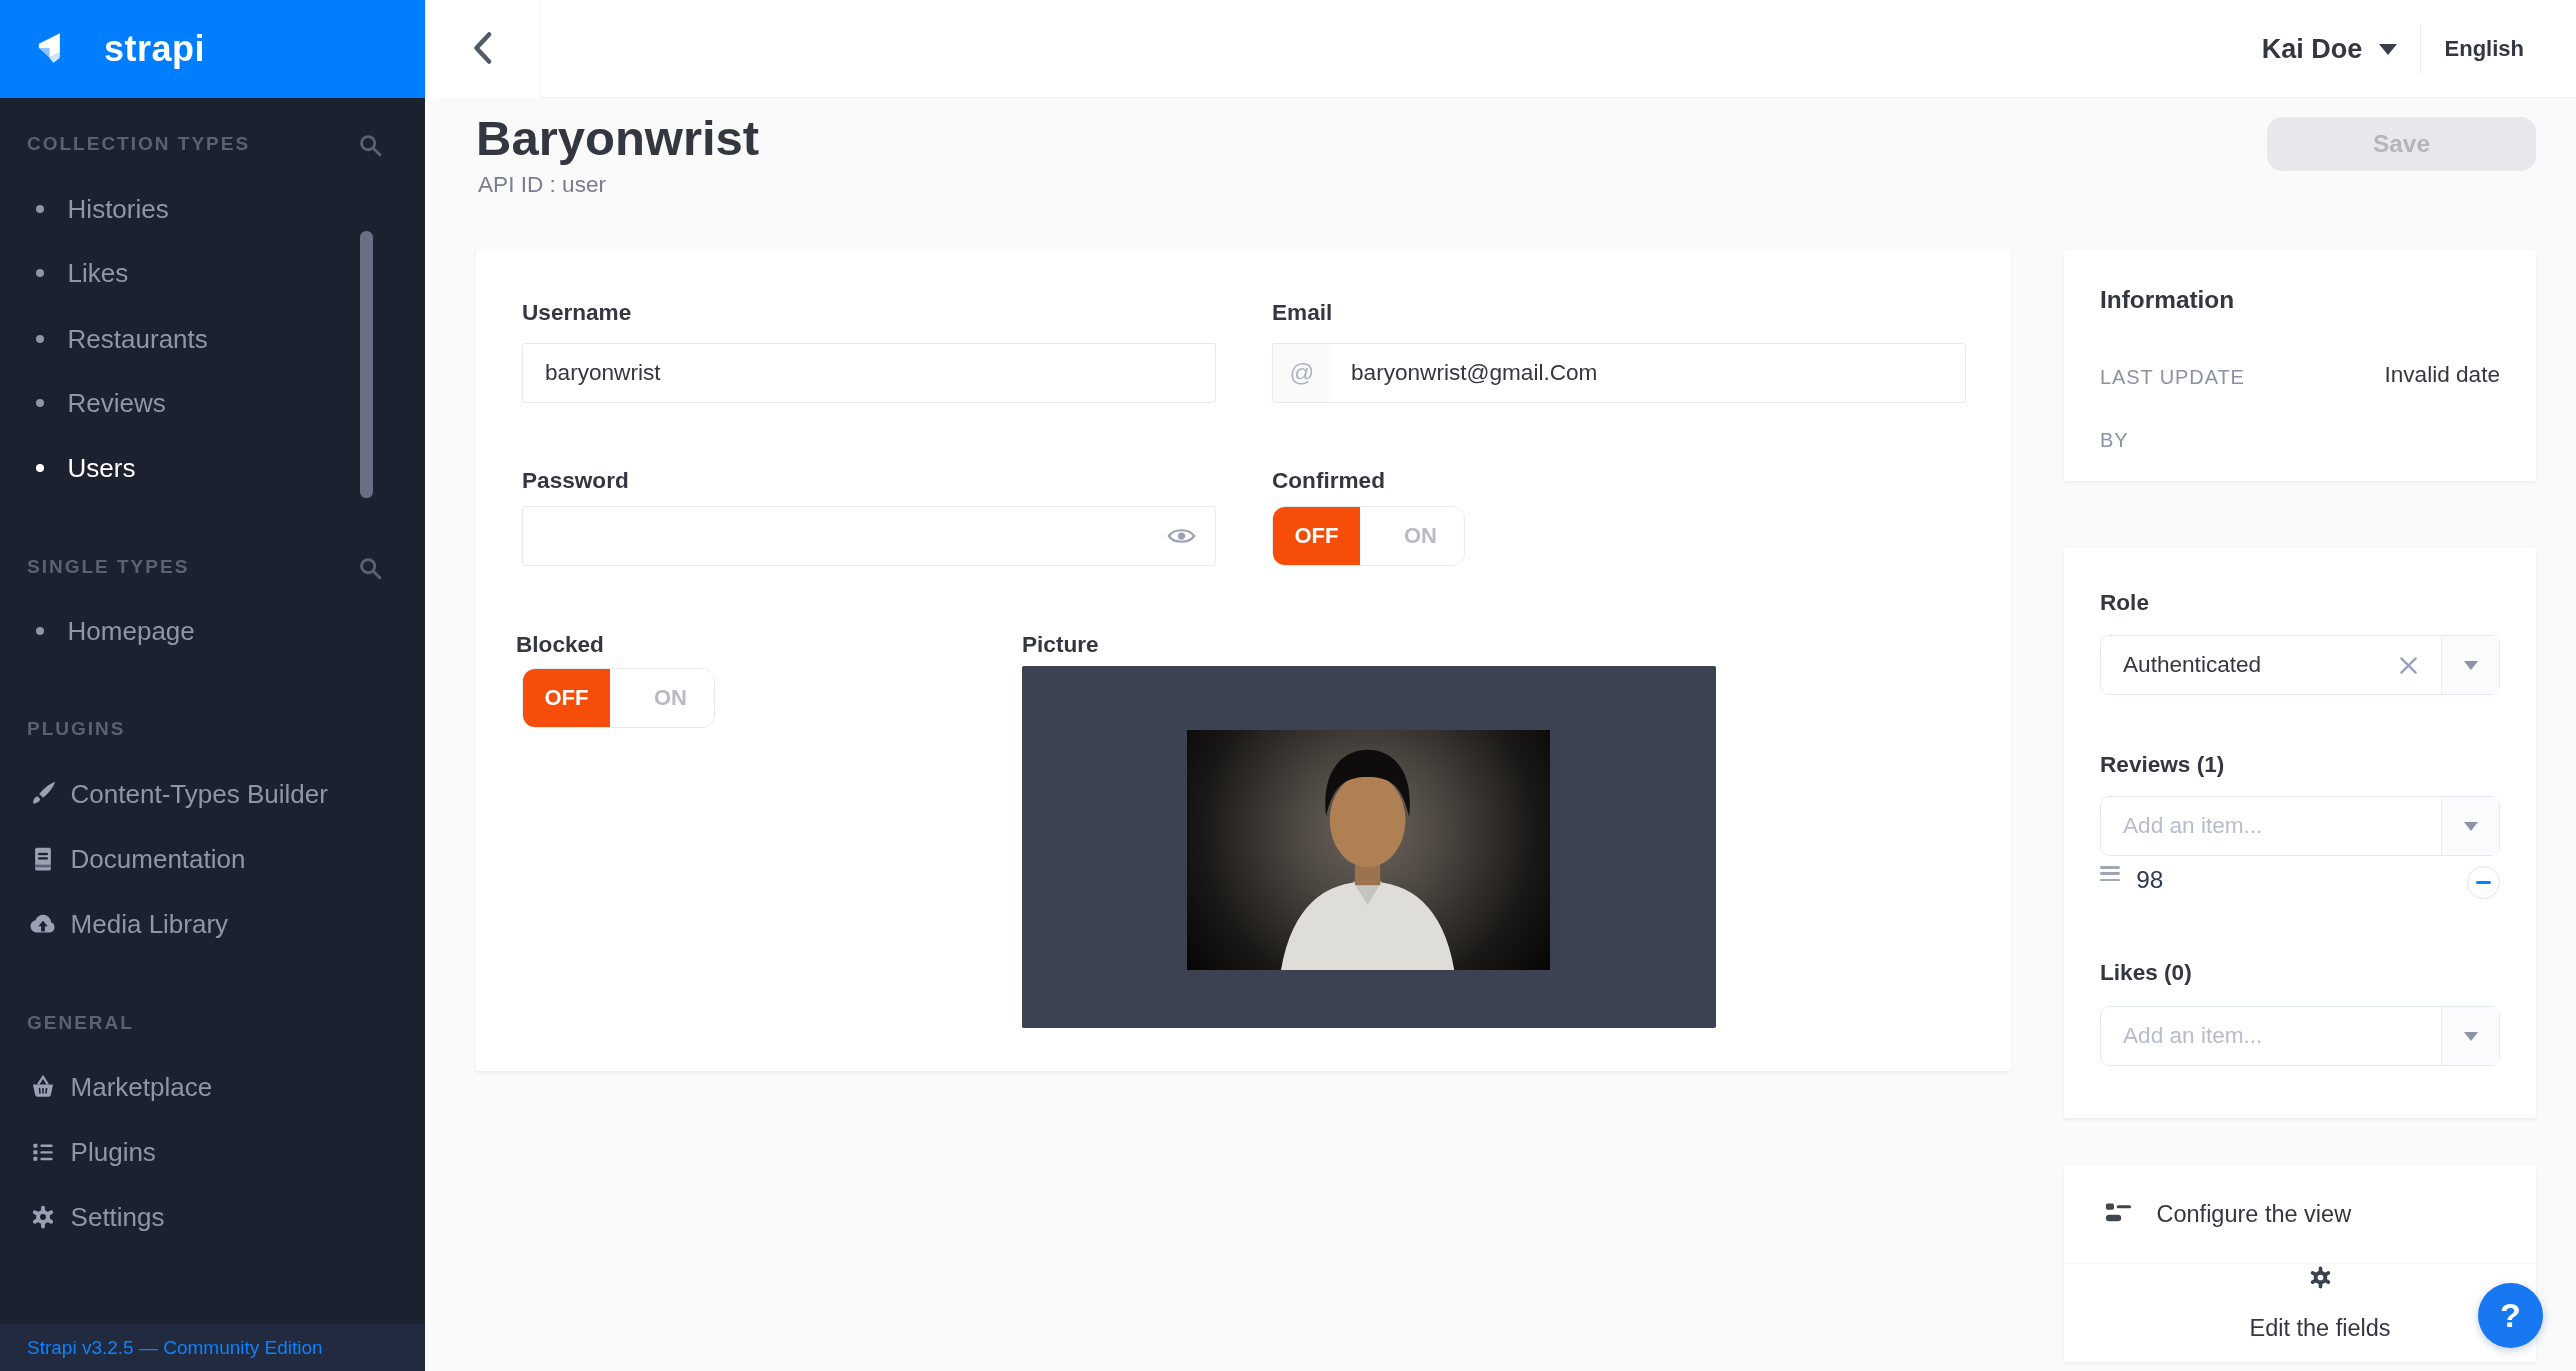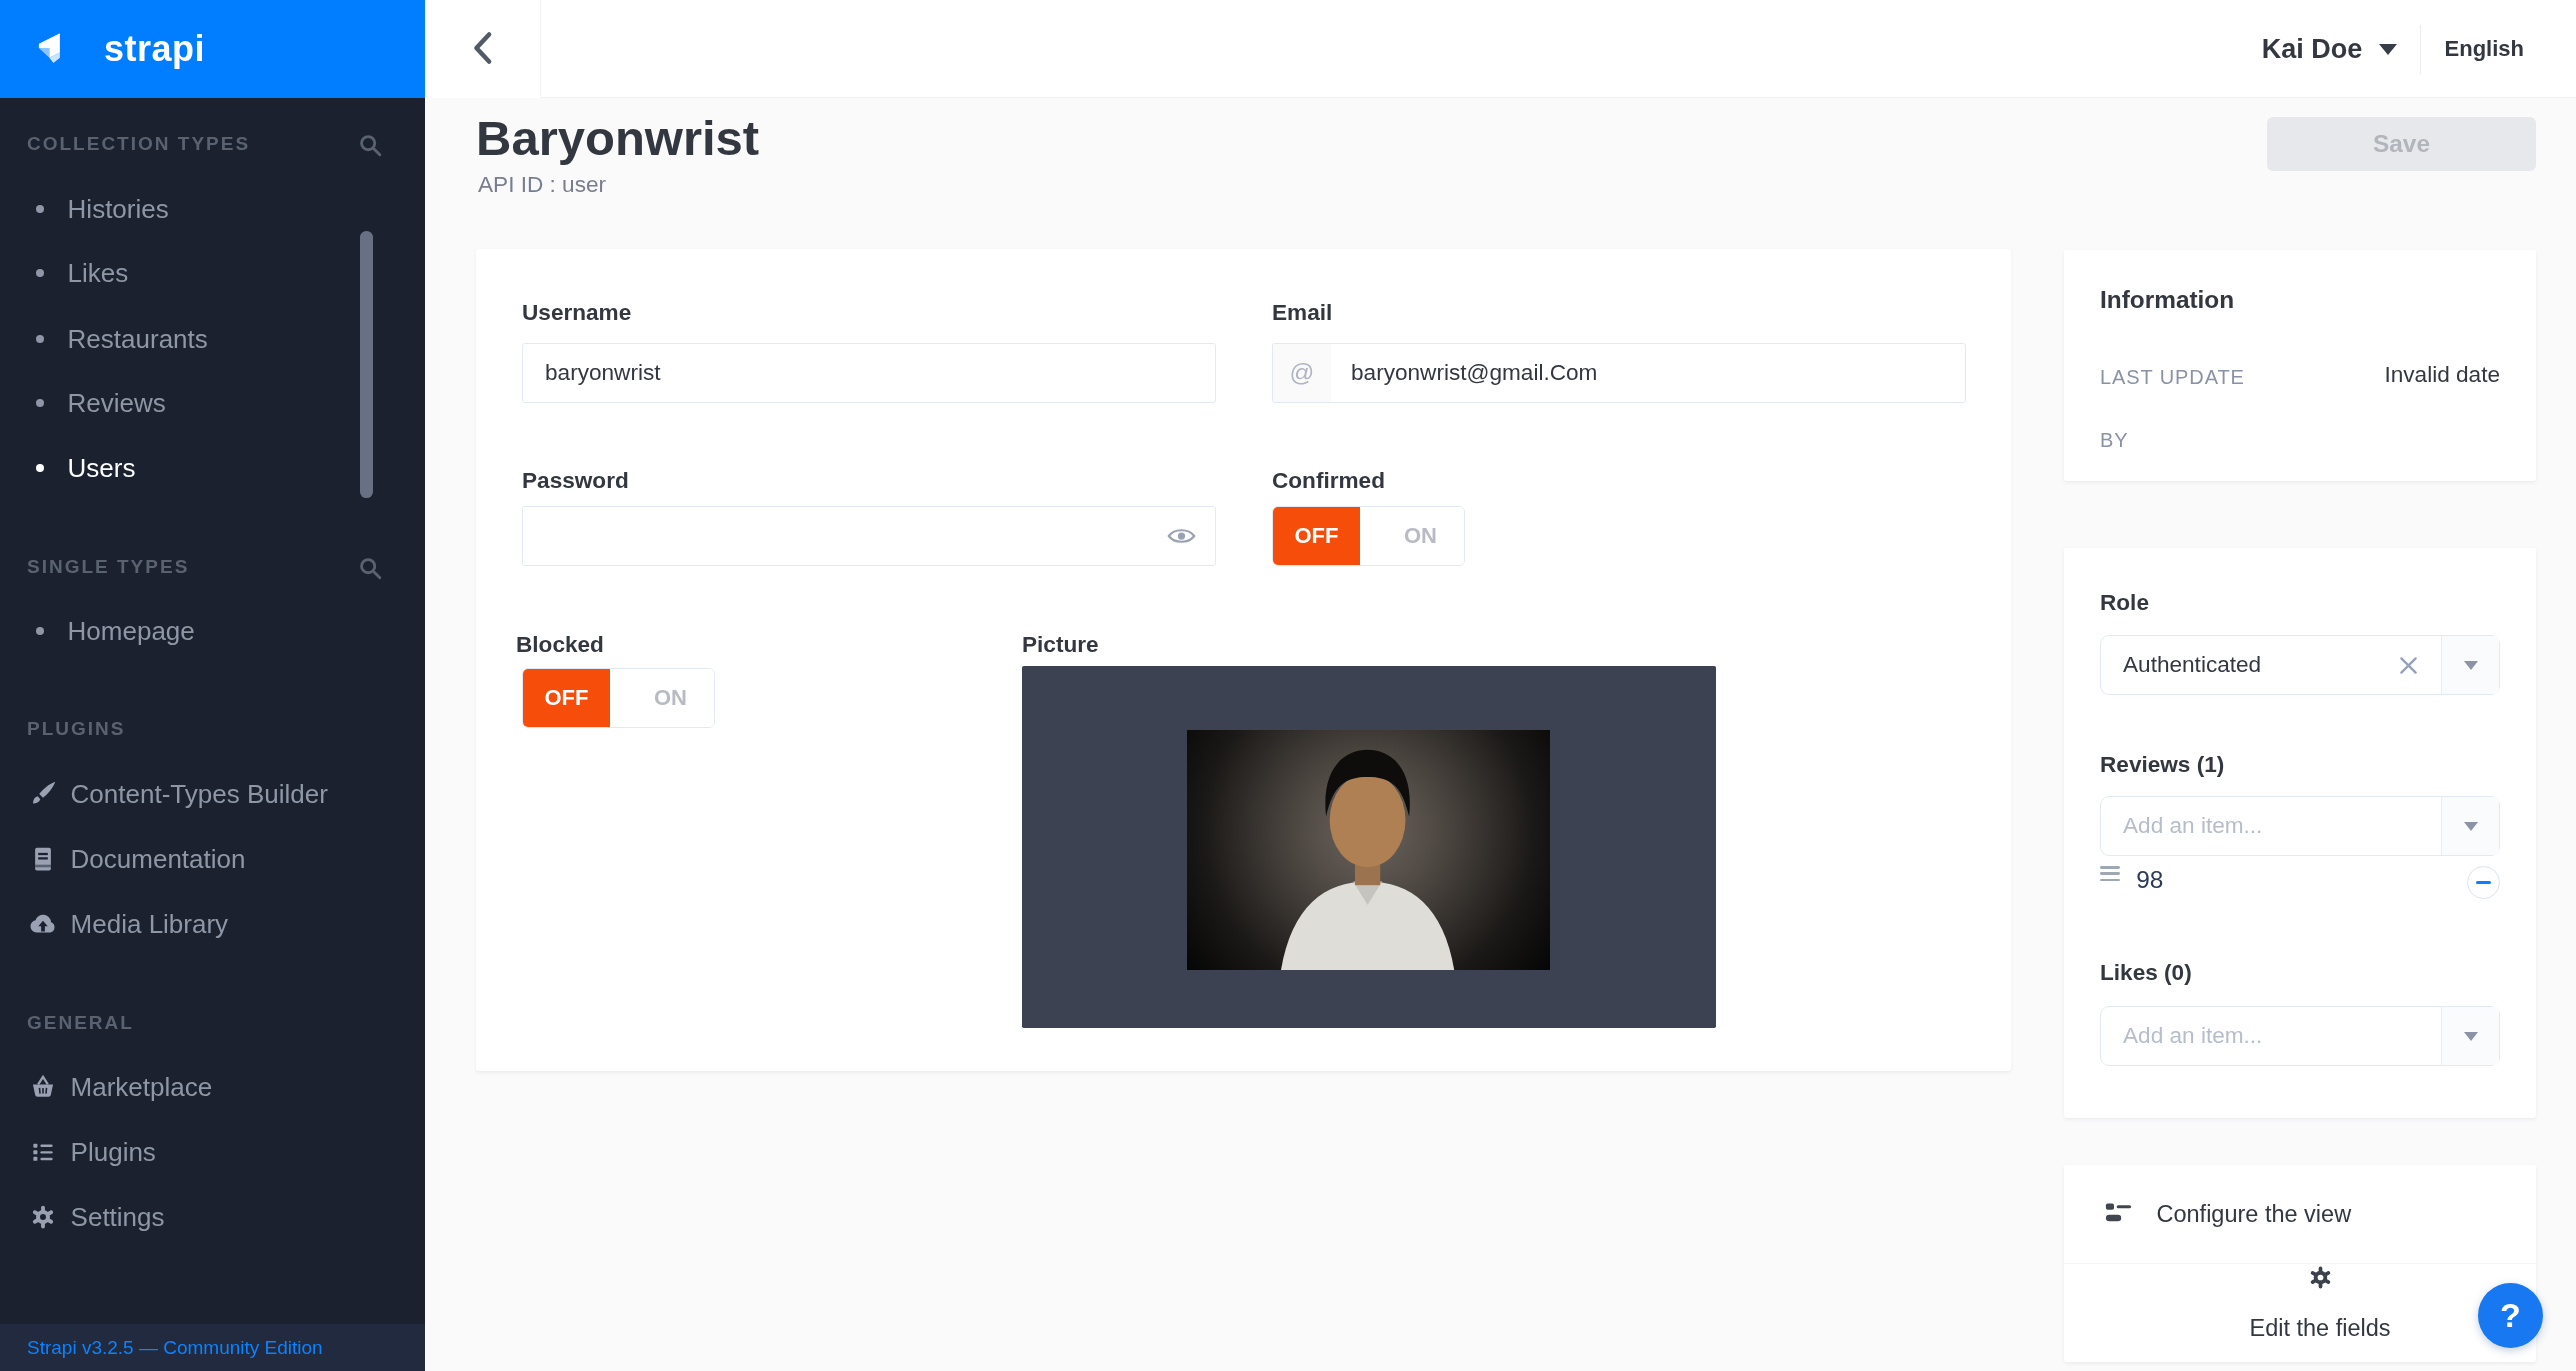--- a/index.html
+++ b/index.html
@@ -34,35 +34,35 @@
   .topbar-right { position: absolute; right: 0; top: 0; height: 98px; display: flex; align-items: center; padding-right: 52px; gap: 23.5px; }
   .user-menu { display: flex; align-items: center; gap: 16.3px; cursor: pointer; }
   .user-name { font-size: 27px; font-weight: 600; color: #333740; }
   .caret-down { width: 0; height: 0; border-left: 9px solid transparent; border-right: 9px solid transparent; border-top: 11px solid #383d47; }
   .top-divider { width: 0.9px; height: 49px; background: #ebecf0; }
   .locale { font-size: 22px; font-weight: bold; color: #333740; cursor: pointer; }
   
   .page-title { position: absolute; left: 476px; top: 110px; font-size: 49px; font-weight: bold; color: #333740; }
   .page-subtitle { position: absolute; left: 478px; top: 172px; font-size: 22.6px; color: #787e8f; }
   .save-btn { position: absolute; left: 2267px; top: 117px; width: 269px; height: 54px; background: #e7e8ec;
-              border: none; border-radius: 6px; color: #b3b5bd; font-size: 24.4px; font-weight: bold; cursor: default;
+              border: none; border-radius: 15px; color: #b3b5bd; font-size: 24.4px; font-weight: bold; cursor: default;
               font-family: inherit; }
   
   .card { position: absolute; background: #fff; border-radius: 2.7px; box-shadow: 0 1.8px 3.6px rgba(35,38,49,0.06); }
   .main-card { left: 476px; top: 249px; width: 1535px; height: 822px; }
   .field-label { position: absolute; font-size: 22.6px; font-weight: 600; color: #333740; }
   .text-input { position: absolute; width: 694px; height: 60px; border: 0.9px solid #e3e9f3; border-radius: 2.7px;
                 font-size: 22.6px; color: #333740; padding: 0 22px; font-family: inherit; background: #fff; outline: none; }
   .input-wrap { position: absolute; width: 694px; height: 60px; border: 0.9px solid #e3e9f3; border-radius: 2.7px; background: #fff; display: flex; }
   .email-prefix { width: 58px; background: #fafafb; color: #aeb5c3; font-size: 24.4px; display: flex; align-items: center;
                   justify-content: center; border-radius: 2.7px 0 0 2.7px; flex: none; }
   .bare-input { flex: 1; border: none; outline: none; background: transparent; font-size: 22.6px; color: #333740;
                 padding: 0 20px; font-family: inherit; min-width: 0; }
   .eye-btn { position: absolute; right: 18px; top: 19px; width: 31px; height: 22px; cursor: pointer; border: none; background: transparent; padding: 0; }
-  .toggle { position: absolute; width: 193px; height: 60px; border: 0.9px solid #e3e9f3; border-radius: 6px;
+  .toggle { position: absolute; width: 193px; height: 60px; border: 0.9px solid #e3e9f3; border-radius: 13px;
             background: #fff; display: flex; overflow: hidden; gap: 17px; }
   .toggle-seg { flex: 1; display: flex; align-items: center; justify-content: center; font-size: 22px; font-weight: bold; cursor: pointer; }
   .seg-off { background: #f64d0a; color: #fff; }
   .seg-on { color: #b8bbc3; background: #fff; }
   .picture-box { position: absolute; left: 546px; top: 417px; width: 694px; height: 362px; background: #3c4252; border-radius: 1.8px; cursor: pointer; }
   .photo { position: absolute; left: 165px; top: 64px; width: 363px; height: 240px;
            background: radial-gradient(circle at 50% 42%, #6e665f 0%, #4a443f 35%, #1b1917 72%, #050505 100%); overflow: hidden; }
   
   .info-card { left: 2064px; top: 250px; width: 472px; height: 231px; }
   .side-card-title { position: absolute; left: 36px; top: 36px; font-size: 24.4px; font-weight: 600; color: #333740; }

